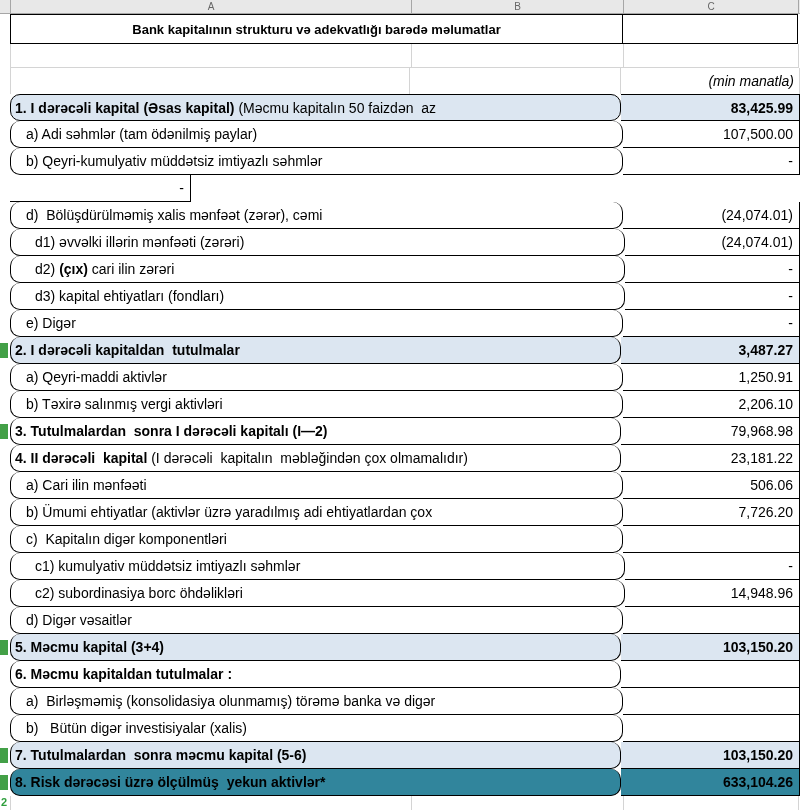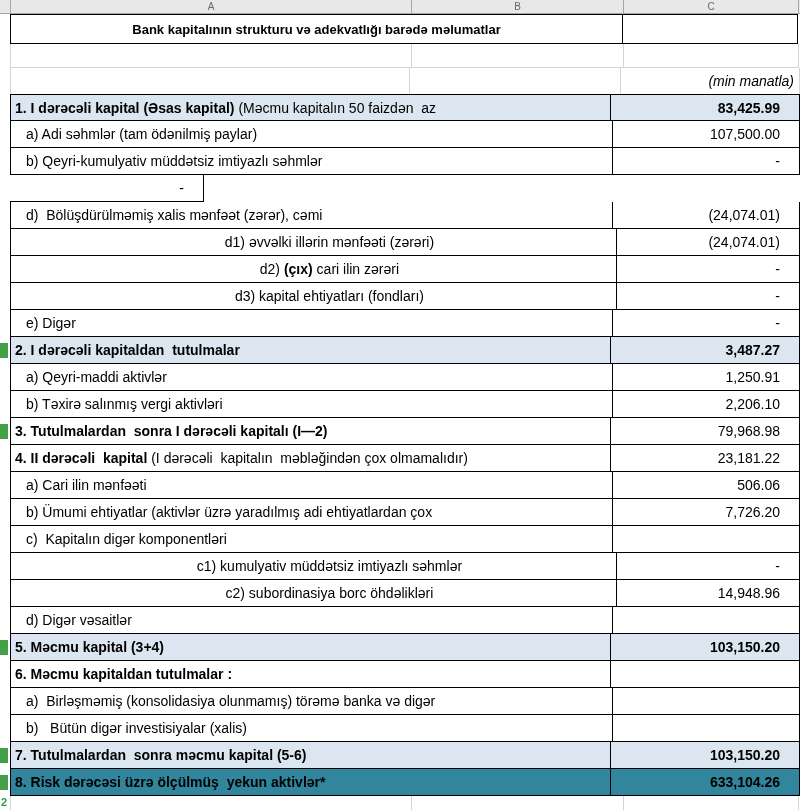--- a/index.html
+++ b/index.html
@@ -38,24 +38,24 @@
   .unit-row{height:26px;font-size:14px;text-align:center;}
   .ua{width:400px;border-left:1px solid #D4D4D4;border-right:1px solid #D4D4D4;}
   .ub{width:211px;border-right:1px solid #D4D4D4;}
   .uc{width:174px;border-right:1px solid #D4D4D4;font-style:italic;display:flex;
       align-items:center;justify-content:flex-end;padding-right:5px;}
 
   
   .data-row{height:27px;font-size:14px;}
   .data-row.first .cell{border-top:1px solid #000;}
   .label-cell{width:611px;border-left:1px solid #000;border-right:1px solid #000;border-bottom:1px solid #000;
-      display:flex;align-items:center;background:#fff;}
+      display:flex;align-items:center;background:#fff;border-radius:10px;}
   .value-cell{width:174px;border-right:1px solid #000;border-bottom:1px solid #000;
-      display:flex;align-items:center;justify-content:flex-end;padding-right:19px;background:#fff;}
-  .indent-0{padding-left:4px;} .indent-1{padding-left:15px;} .indent-2{padding-left:32px;justify-content:center;}
+      display:flex;align-items:center;justify-content:flex-end;padding-right:6px;background:#fff;}
+  .indent-0{padding-left:4px;} .indent-1{padding-left:15px;} .indent-2{padding-left:24px;}
   .b{font-weight:bold;}
   .bg-blue .cell{background:#DCE6F1;}
   .bg-teal .cell{background:#31859C;color:#000000;}
 
   
   .partial-row{height:14px;}
   .pa{width:400px;border-left:1px solid #D4D4D4;border-right:1px solid #D4D4D4;}
   .pb{width:211px;border-right:1px solid #D4D4D4;}
   .pc{width:174px;border-right:1px solid #D4D4D4;}
   .gutter-bottom{position:absolute;left:1px;top:0;font-size:11px;font-weight:bold;color:#2E9E3C;}

